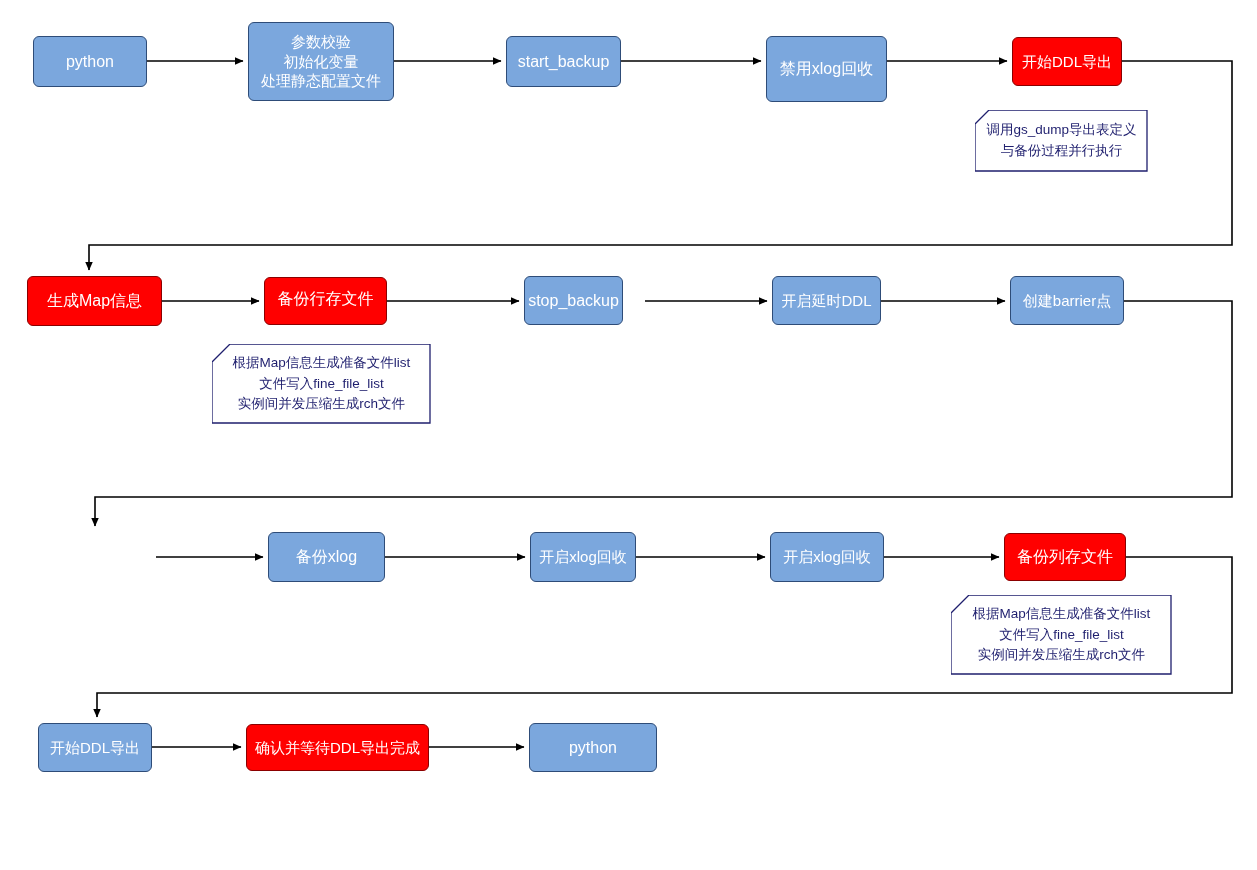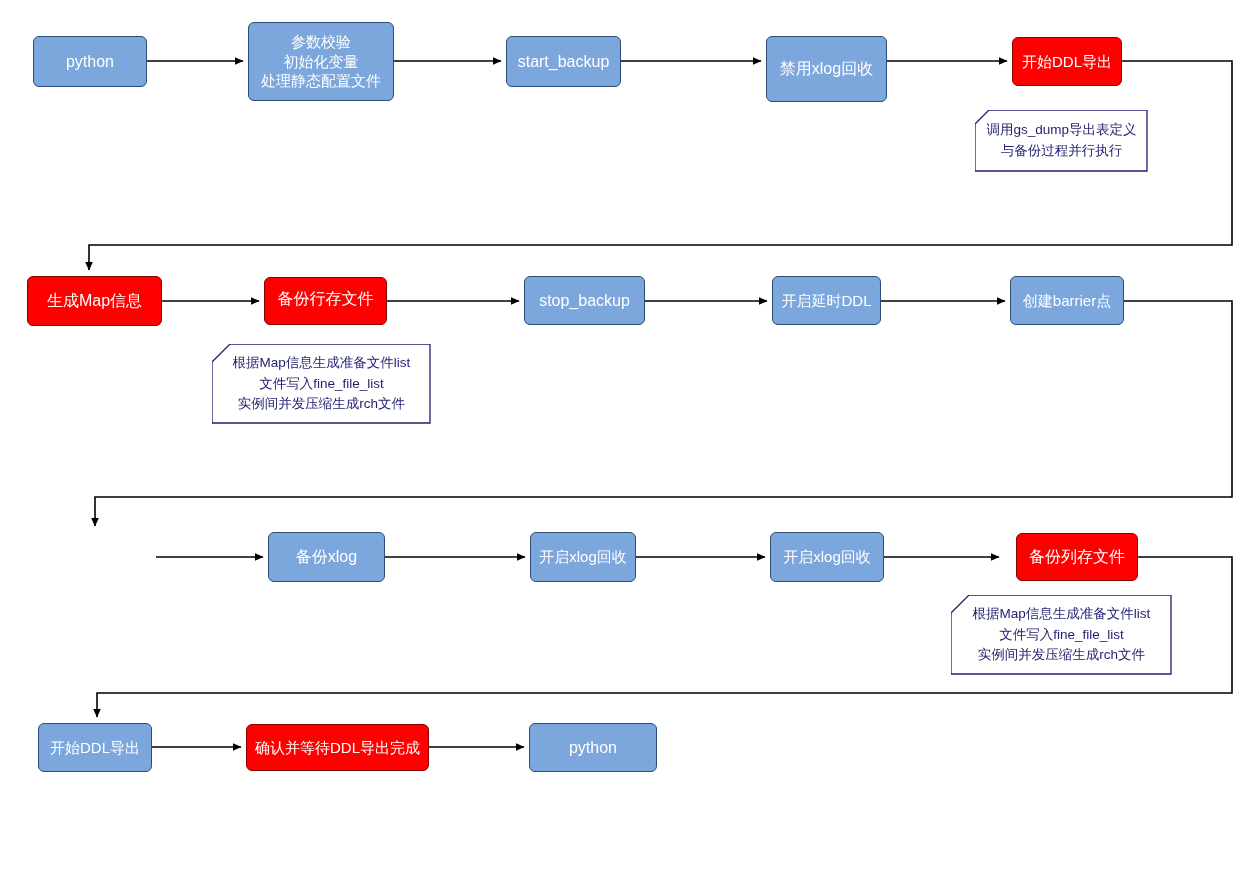--- a/index.html
+++ b/index.html
@@ -115,34 +115,34 @@
   <div class="node blue" style="left:506px;top:36px;width:115px;height:51px;">start_backup</div>
 
   <div class="node blue" style="left:766px;top:36px;width:121px;height:66px;">禁用xlog回收</div>
 
   <div class="node red" style="left:1012px;top:37px;width:110px;height:49px;font-size:15px;">开始DDL导出</div>
 
   <div class="node red" style="left:27px;top:276px;width:135px;height:50px;text-align:center;">生成Map信息</div>
 
   <div class="node red" style="left:264px;top:277px;width:123px;height:48px;font-family:Liberation Mono, monospace;">备份行存文件</div>
 
-  <div class="node blue" style="left:524px;top:276px;width:121px;height:49px;">stop_backup</div>
+  <div class="node blue" style="left:524px;top:276px;width:99px;height:49px;">stop_backup</div>
 
   <div class="node blue" style="left:772px;top:276px;width:109px;height:49px;font-size:15px;">开启延时DDL</div>
 
   <div class="node blue" style="left:1010px;top:276px;width:114px;height:49px;font-size:15px;">创建barrier点</div>
 
 
   <div class="node blue" style="left:268px;top:532px;width:117px;height:50px;">备份xlog</div>
 
   <div class="node blue" style="left:530px;top:532px;width:106px;height:50px;font-size:15px;">开启xlog回收</div>
 
   <div class="node blue" style="left:770px;top:532px;width:114px;height:50px;font-size:15px;">开启xlog回收</div>
 
-  <div class="node red" style="left:1004px;top:533px;width:122px;height:48px;margin-left:12px;">备份列存文件</div>
+  <div class="node red" style="left:1004px;top:533px;width:122px;height:48px;">备份列存文件</div>
 
   <div class="node blue" style="left:38px;top:723px;width:114px;height:49px;font-size:15px;">开始DDL导出</div>
 
   <div class="node red" style="left:246px;top:724px;width:183px;height:47px;font-size:15px;">确认并等待DDL导出完成</div>
 
   <div class="node blue" style="left:529px;top:723px;width:128px;height:49px;">python</div>
 
   <div class="note" style="left:975px;top:110px;width:173px;height:62px;">
     <svg class="noteshape" viewBox="0 0 173 62" preserveAspectRatio="none">
       <path d="M0,14 L14,0 L172,0 L172,61 L0,61 z" fill="#ffffff" stroke="#1F1F6E" stroke-width="1.3" vector-effect="non-scaling-stroke"></path>

